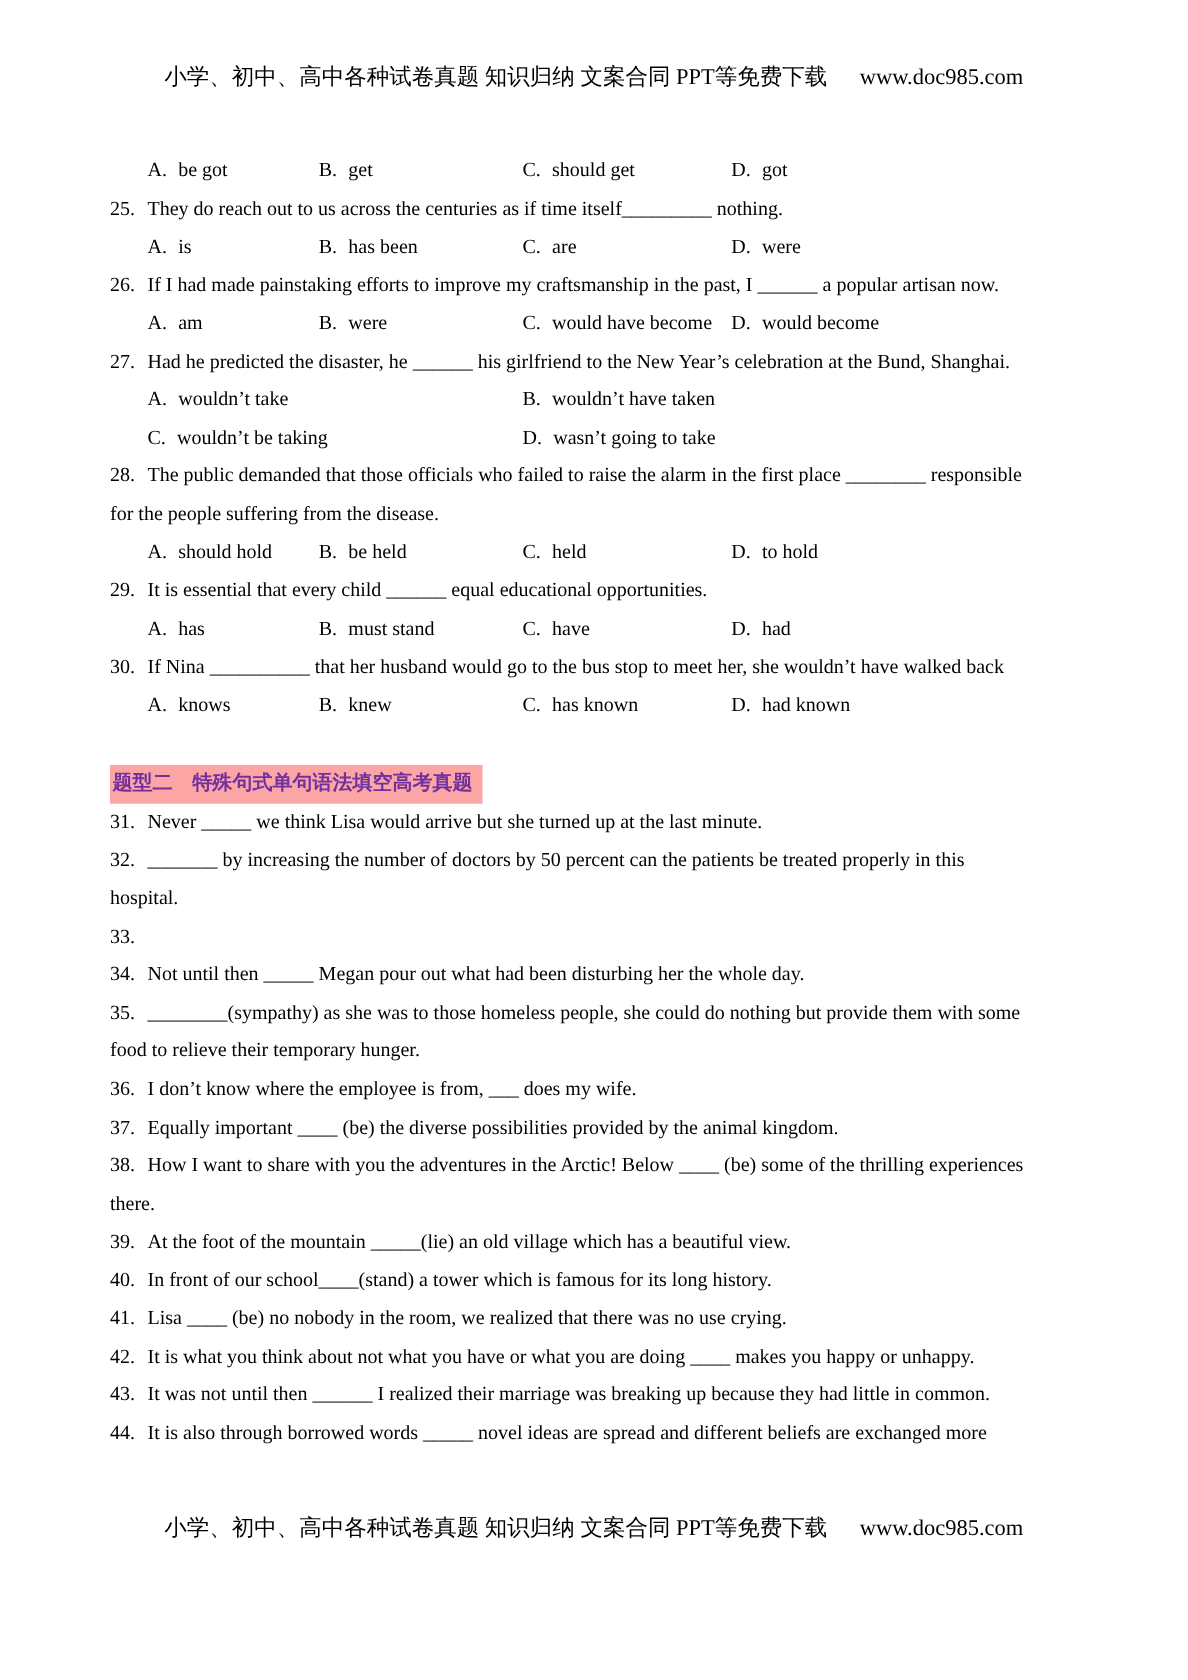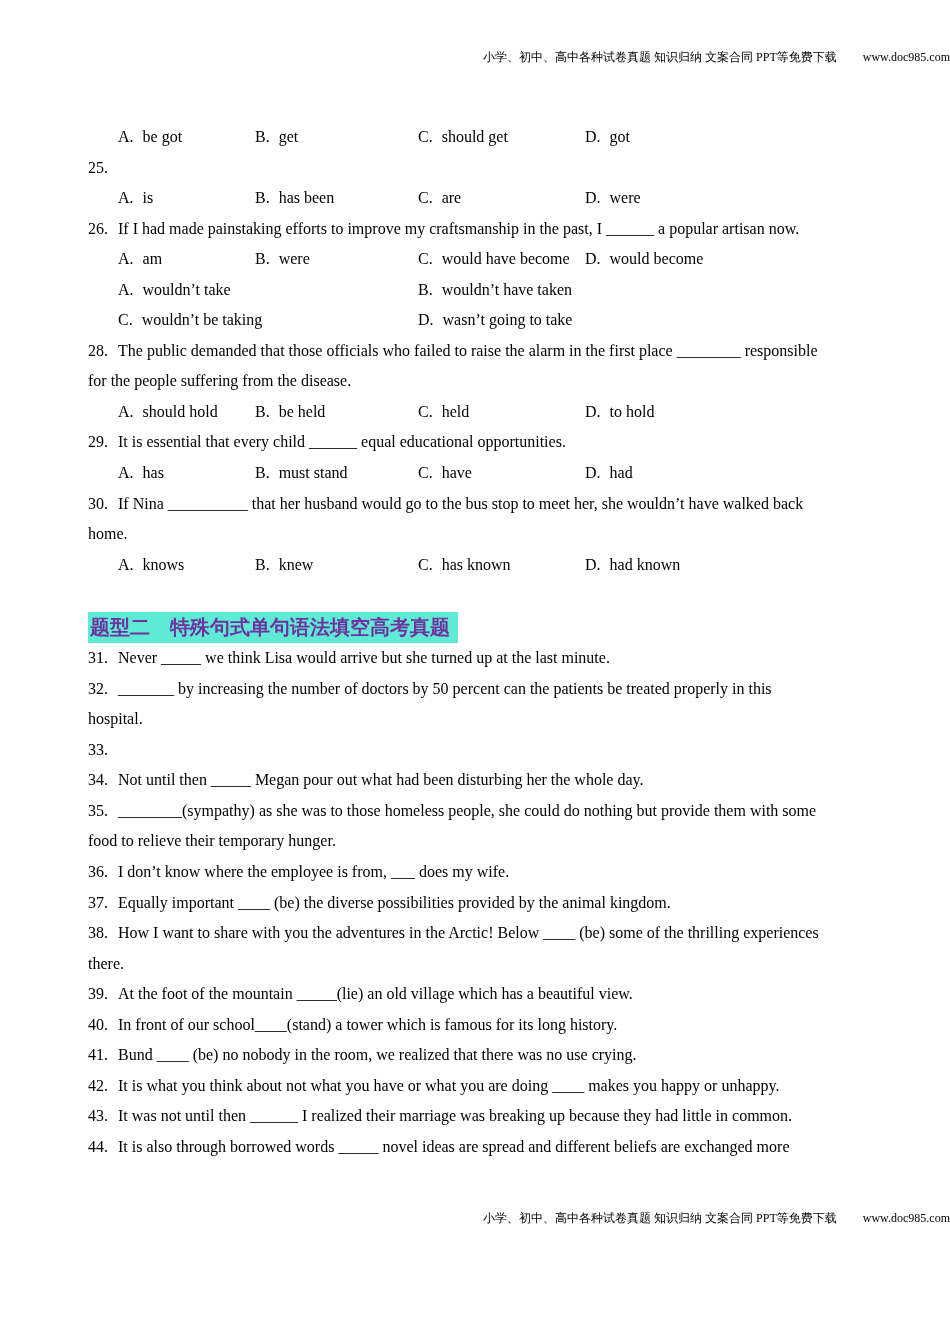--- a/index.html
+++ b/index.html
@@ -1,38 +1,38 @@
 <!DOCTYPE html>
 <html><head>
 <meta charset="utf-8">
 <style>
   html,body{margin:0;padding:0;background:#fff;}
   .page{position:relative;width:950px;height:1344px;background:#ffffff;overflow:hidden;
         font-family:"Liberation Serif","DejaVu Serif",serif;color:#000;}
-  .page-header,.page-footer{position:absolute;left:0;width:100%;text-align:right;
-        font-size:12px;white-space:nowrap;color:#000;}
+  .page-header,.page-footer{position:absolute;left:0;width:100%;text-align:center;
+        font-size:18px;white-space:nowrap;color:#000;}
   .page-header{top:49px;}
   .page-footer{top:1210px;}
   .site-url{margin-left:26px;}
   .content{position:absolute;left:88px;top:122px;width:790px;}
   .row{font-size:16px;line-height:30.55px;height:30.55px;white-space:nowrap;}
   .question{display:flex;font-family:Liberation Serif, serif;}
   .qno{flex:0 0 auto;min-width:30px;}
   .qtext{flex:0 0 auto;}
   .opts{display:flex;padding-left:30px;}
   .opt{flex:0 0 auto;display:flex;}
   .olabel{margin-right:9px;}
   .opts4 .o1{min-width:137px;}
   .opts4 .o2{min-width:163px;}
   .opts4 .o3{min-width:167px;}
   .opts2 .o1{min-width:300px;}
   .section{height:auto;margin:32px 0 0 0;line-height:26px;white-space:nowrap;}
-  .section .hl{display:inline-block;background:#5eead4;color:#7030a0;font-weight:bold;
-        font-size:20px;line-height:26px;padding:2px 8px 3px 2px;
-        font-family:Liberation Serif, serif;}
+  .section .hl{display:inline-block;background:#fca5a5;color:#7030a0;font-weight:bold;
+        font-size:16px;line-height:26px;padding:2px 8px 3px 2px;
+        font-family:Liberation Mono, monospace;}
 </style>
 </head>
 <body>
 
 <div class="page">
 
   <div class="page-header">
     <span>小学、初中、高中各种试卷真题 知识归纳 文案合同 PPT等免费下载</span><span class="site-url">www.doc985.com</span>
   </div>
 
@@ -50,20 +50,21 @@
           <span class="olabel">C.</span>
           <span>should get</span>
         </span>
         <span class="opt o4">
           <span class="olabel">D.</span>
           <span>got</span>
         </span>
       </div>
       <div class="row question">
         <span class="qno">25.</span>
+        <span class="qtext">They do reach out to us across the centuries as if time itself_________ nothing.</span>
       </div>
       <div class="row opts opts4">
         <span class="opt o1">
           <span class="olabel">A.</span>
           <span>is</span>
         </span>
         <span class="opt o2">
           <span class="olabel">B.</span>
           <span>has been</span>
         </span>
@@ -91,20 +92,24 @@
         </span>
         <span class="opt o3">
           <span class="olabel">C.</span>
           <span>would have become</span>
         </span>
         <span class="opt o4">
           <span class="olabel">D.</span>
           <span>would become</span>
         </span>
       </div>
+      <div class="row question">
+        <span class="qno">27.</span>
+        <span class="qtext">Had he predicted the disaster, he ______ his girlfriend to the New Year’s celebration at the Bund, Shanghai.</span>
+      </div>
       <div class="row opts opts2">
         <span class="opt o1">
           <span class="olabel">A.</span>
           <span>wouldn’t take</span>
         </span>
         <span class="opt o2">
           <span class="olabel">B.</span>
           <span>wouldn’t have taken</span>
         </span>
       </div>
@@ -160,21 +165,20 @@
         </span>
         <span class="opt o4">
           <span class="olabel">D.</span>
           <span>had</span>
         </span>
       </div>
       <div class="row question">
         <span class="qno">30.</span>
         <span class="qtext">If Nina __________ that her husband would go to the bus stop to meet her, she wouldn’t have walked back</span>
       </div>
-      <div class="row cont"><span>home.</span></div>
       <div class="row opts opts4">
         <span class="opt o1">
           <span class="olabel">A.</span>
           <span>knows</span>
         </span>
         <span class="opt o2">
           <span class="olabel">B.</span>
           <span>knew</span>
         </span>
         <span class="opt o3">
@@ -224,21 +228,21 @@
       <div class="row question">
         <span class="qno">39.</span>
         <span class="qtext">At the foot of the mountain _____(lie) an old village which has a beautiful view.</span>
       </div>
       <div class="row question">
         <span class="qno">40.</span>
         <span class="qtext">In front of our school____(stand) a tower which is famous for its long history.</span>
       </div>
       <div class="row question">
         <span class="qno">41.</span>
-        <span class="qtext">Bund ____ (be) no nobody in the room, we realized that there was no use crying.</span>
+        <span class="qtext">Lisa ____ (be) no nobody in the room, we realized that there was no use crying.</span>
       </div>
       <div class="row question">
         <span class="qno">42.</span>
         <span class="qtext">It is what you think about not what you have or what you are doing ____ makes you happy or unhappy.</span>
       </div>
       <div class="row question">
         <span class="qno">43.</span>
         <span class="qtext">It was not until then ______ I realized their marriage was breaking up because they had little in common.</span>
       </div>
       <div class="row question">

